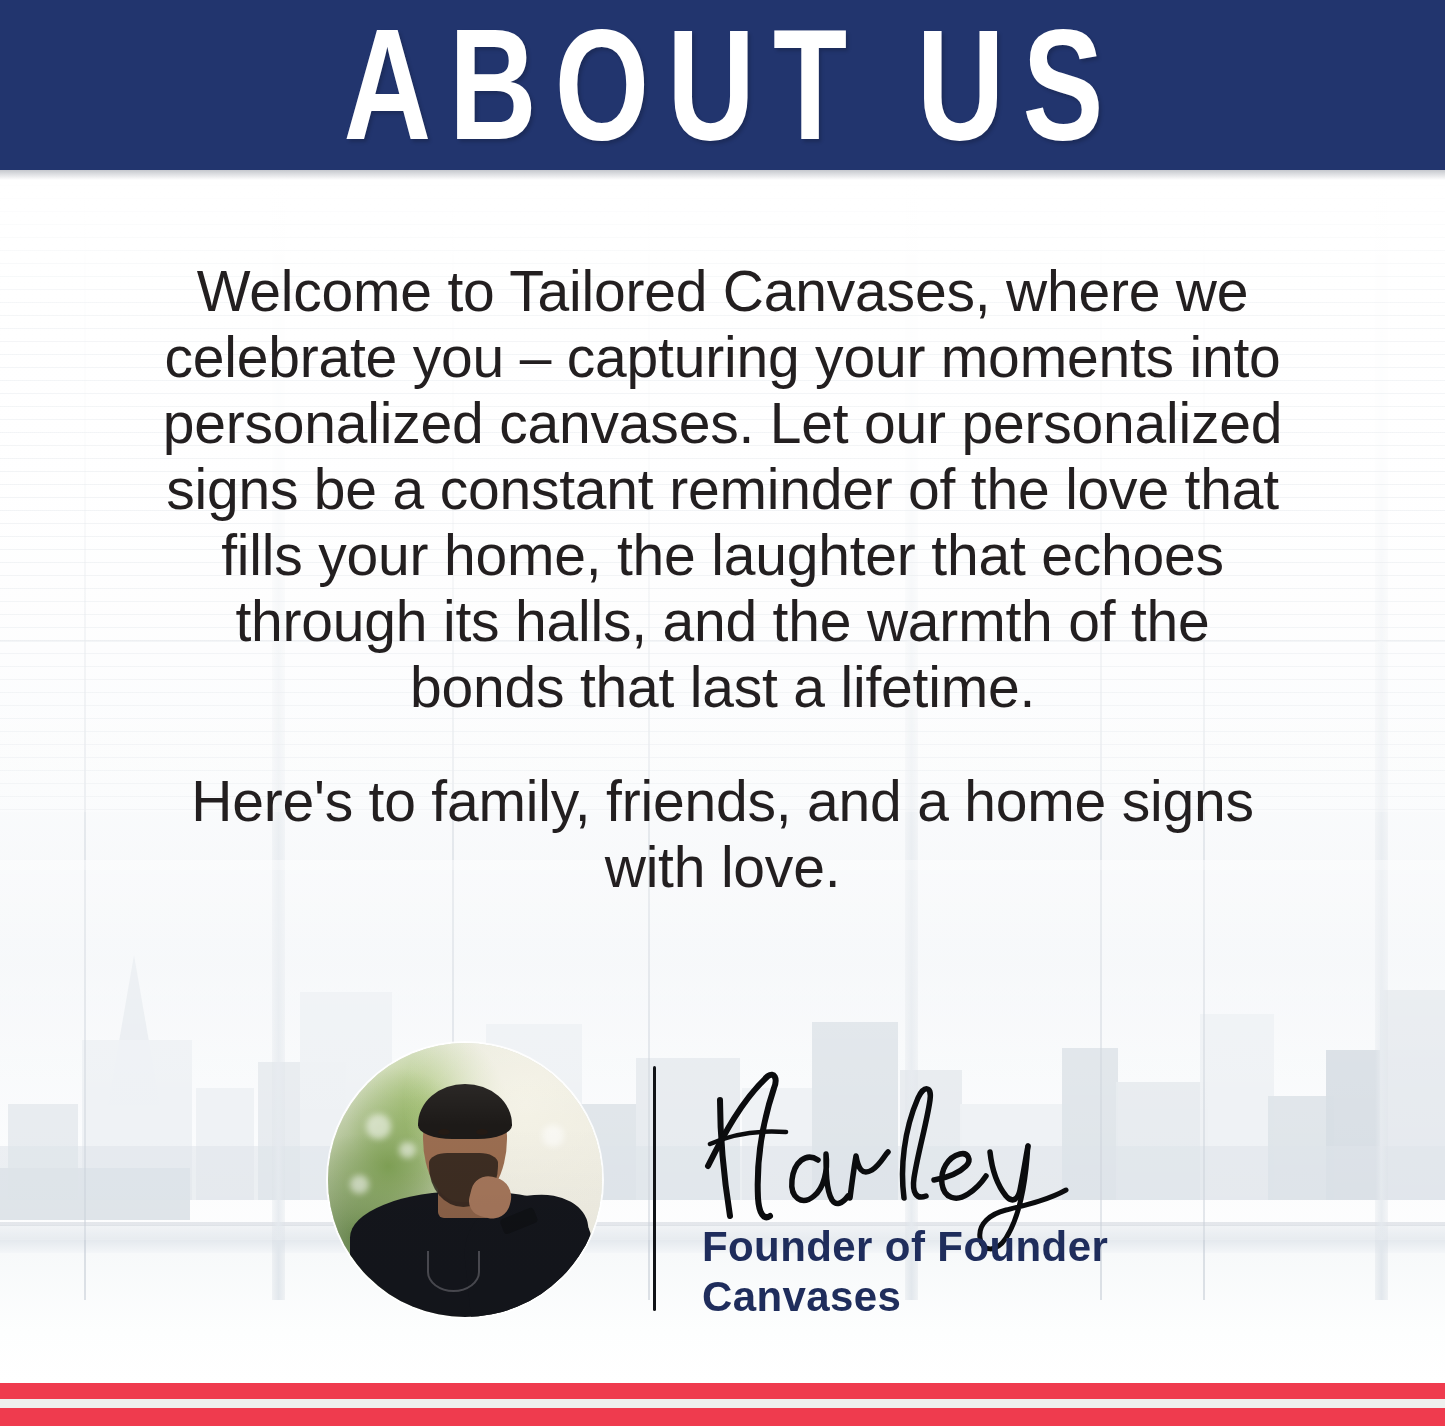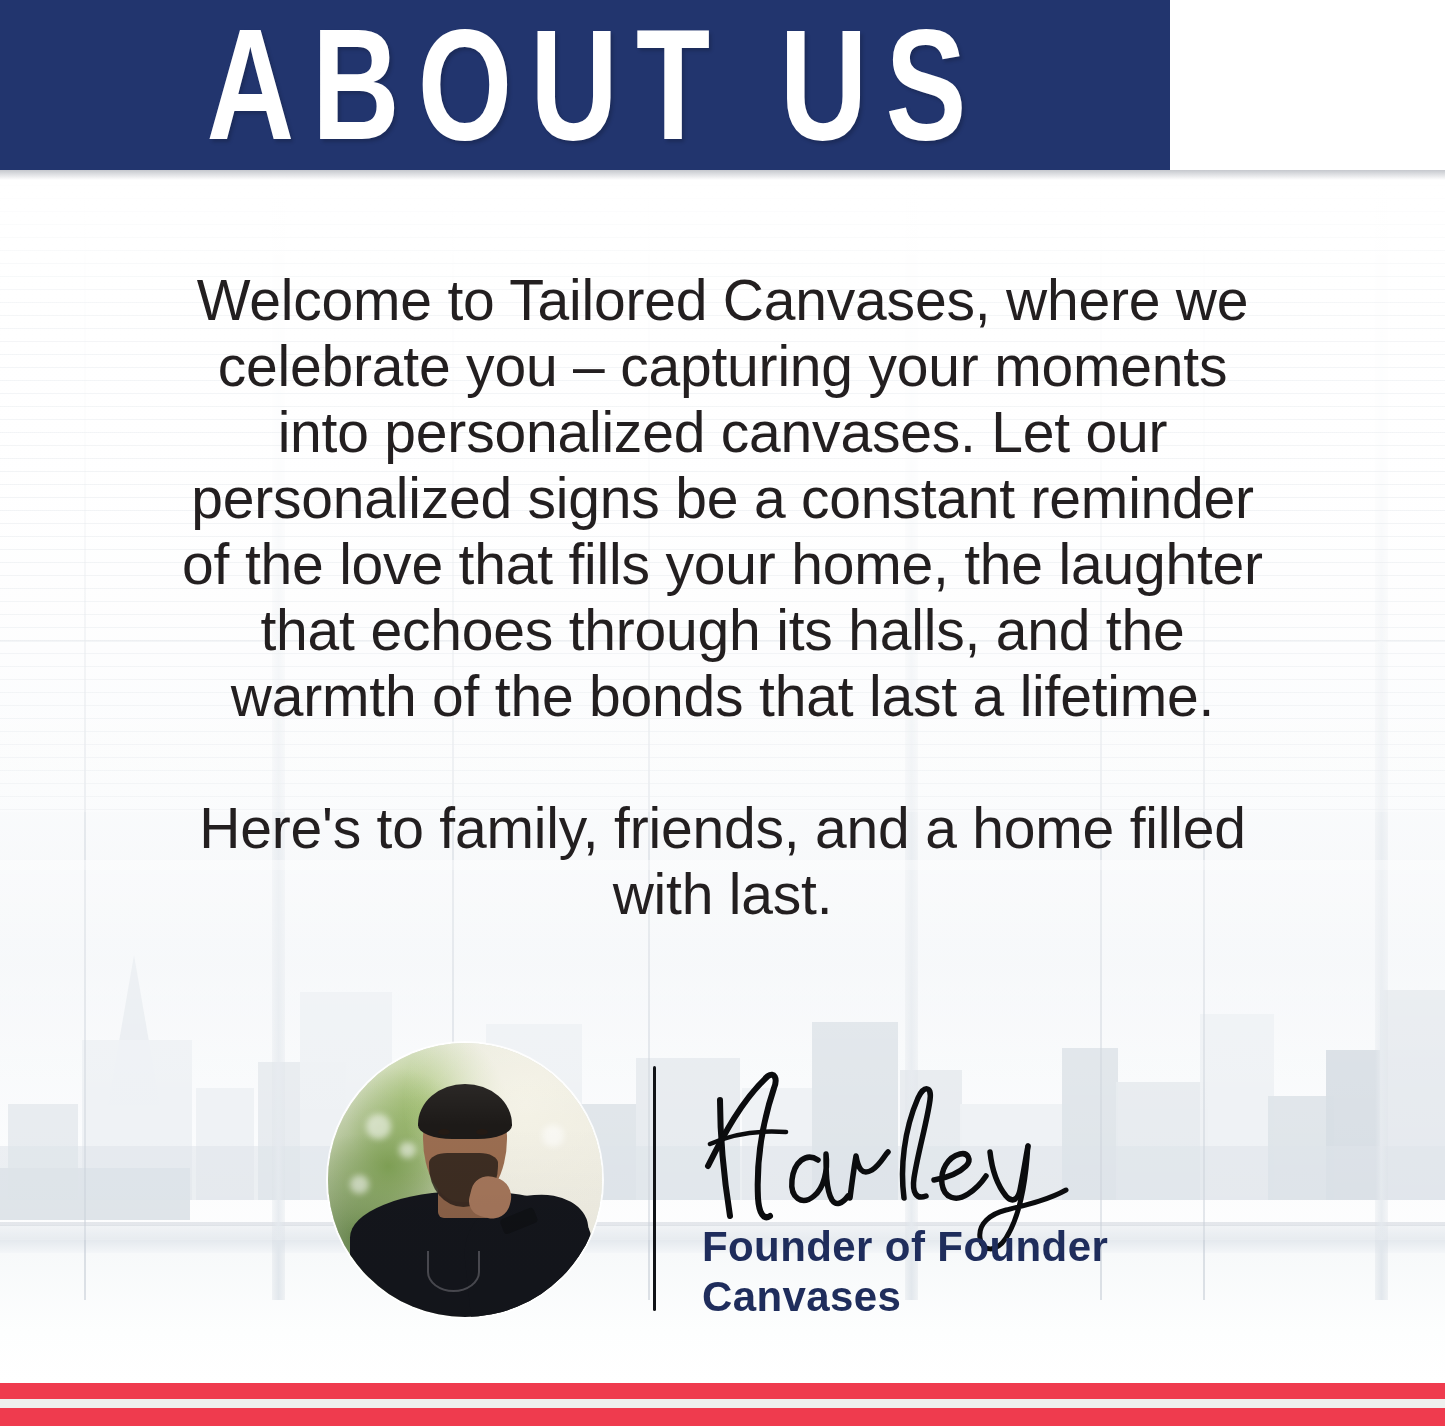--- a/index.html
+++ b/index.html
@@ -65,21 +65,21 @@
     position:absolute;left:0;right:0;top:170px;height:700px;
     background:linear-gradient(180deg,rgba(255,255,255,.98) 0%,rgba(255,255,255,.92) 40%,rgba(255,255,255,.55) 75%,rgba(255,255,255,.25) 100%);
   }
   .veil2{
     position:absolute;left:0;right:0;top:860px;height:380px;
     background:linear-gradient(180deg,rgba(255,255,255,.45) 0%,rgba(255,255,255,.30) 40%,rgba(255,255,255,.18) 100%);
   }
 
   
   .banner{
-    position:absolute;left:0;top:0;width:1170px;height:170px;
+    position:absolute;left:0;top:0;width:1445px;height:170px;
     background:#22356e;
     display:flex;align-items:center;justify-content:center;
     z-index:6;
   }
   .banner-shadow{
     position:absolute;left:0;top:170px;width:1445px;height:10px;z-index:6;
     background:linear-gradient(180deg,rgba(150,155,165,.55) 0%,rgba(255,255,255,0) 100%);
   }
   .banner-title{
     color:#ffffff;
@@ -100,21 +100,21 @@
     position:absolute;left:0;top:258px;width:1445px;
     z-index:5;
     text-align:center;
     color:#231f20;
     font-family:"Liberation Sans", sans-serif;
     font-weight:400;
     font-size:57px;
     line-height:66px;
     letter-spacing:-0.2px;
   }
-  .copy p{margin:9px;padding:0 160px;}
+  .copy p{margin:0;padding:0 160px;}
   .copy .gap{height:48px;}
 
   .avatar{
     position:absolute;left:328px;top:1043px;
     width:274px;height:274px;border-radius:50%;
     overflow:hidden;z-index:8;
     background:#dfe6dc;
     box-shadow:0 0 0 2px rgba(255,255,255,.9);
   }
   .avatar .photo{position:absolute;inset:0;}
@@ -252,21 +252,21 @@
   </div>
 
   <div class="banner">
     <div class="banner-title">ABOUT US</div>
   </div>
   <div class="banner-shadow"></div>
 
   <div class="copy">
     <p>Welcome to Tailored Canvases, where we celebrate you – capturing your moments into personalized canvases. Let our personalized signs be a constant reminder of the love that fills your home, the laughter that echoes through its halls, and the warmth of the bonds that last a lifetime.</p>
     <div class="gap"></div>
-    <p>Here's to family, friends, and a home filled with last.</p>
+    <p>Here's to family, friends, and a home signs with love.</p>
   </div>
 
   <div class="avatar">
     <div class="photo">
       <div class="ph-bg"></div>
       <div class="ph-bokeh" style="left:14%;top:26%;width:9%;height:9%;"></div>
       <div class="ph-bokeh" style="left:26%;top:36%;width:6%;height:6%;"></div>
       <div class="ph-bokeh" style="left:8%;top:48%;width:7%;height:7%;"></div>
       <div class="ph-bokeh" style="left:78%;top:30%;width:8%;height:8%;"></div>
       <div class="ph-body"></div>

